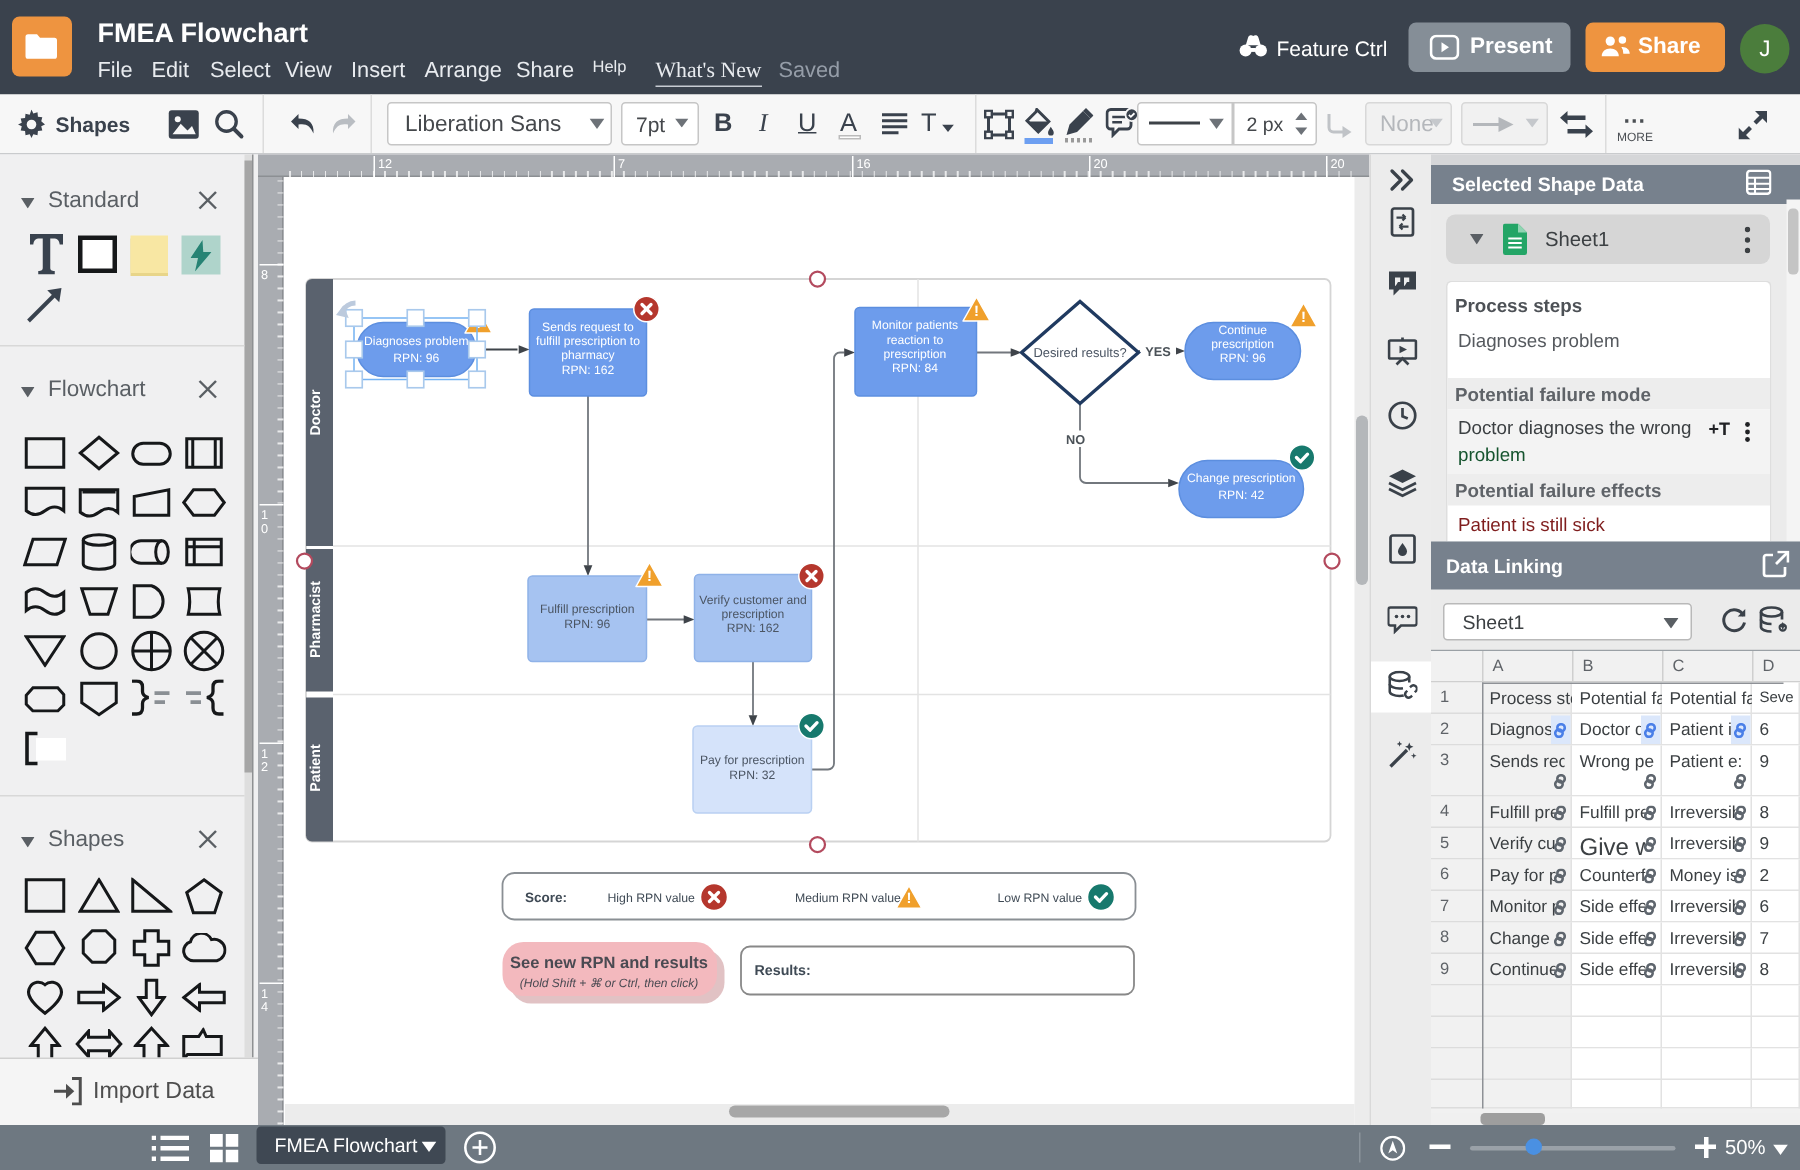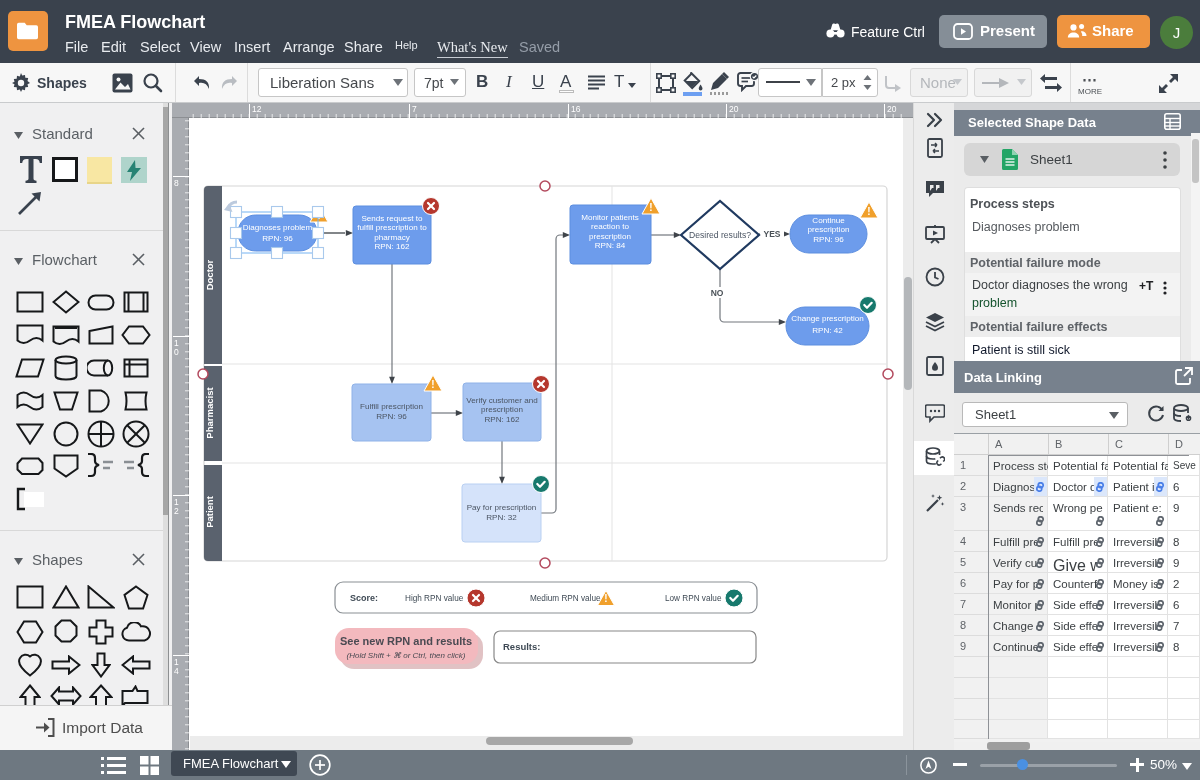--- a/index.html
+++ b/index.html
@@ -626,21 +626,21 @@
 <div class="abs" style="left:185px;top:176px;font-size:12px;font-weight:bold;color:#202124;">+T</div>
 <svg class="abs" style="left:209px;top:178px;" width="4" height="14" viewBox="0 0 4 14">
       <g fill="#202124">
         <circle cx="2" cy="2" r="1.6"></circle>
         <circle cx="2" cy="7" r="1.6"></circle>
         <circle cx="2" cy="12" r="1.6"></circle>
       </g>
     </svg>
 <div class="abs" style="left:11px;top:213px;width:215px;height:21px;background:#ededed;"></div>
 <div class="abs" style="left:16px;top:217px;font-size:12.5px;font-weight:bold;color:#5f6368;">Potential failure effects</div>
-<div class="abs" style="left:18px;top:240px;font-size:12.5px;color:#0f172a;">Patient is still sick</div>
+<div class="abs" style="left:18px;top:240px;font-size:12.5px;color:#7f1d1d;">Patient is still sick</div>
 <div class="abs" style="left:237px;top:30px;width:9px;height:228px;background:#f4f4f4;"></div>
 <div class="abs" style="left:238px;top:36px;width:7px;height:44px;background:#c4c4c4;border-radius:3px;"></div>
 <div class="abs" style="left:0;top:258px;width:246px;height:32px;background:#77818d;"></div>
 <div class="abs" style="left:10px;top:267px;font-size:13px;font-weight:bold;color:#fff;">Data Linking</div>
 <svg class="abs" style="left:220px;top:264px;" width="19" height="19" viewBox="0 0 19 19">
       <path d="M8 3H3.5A1.5 1.5 0 002 4.5v11A1.5 1.5 0 003.5 17h11a1.5 1.5 0 001.5-1.5V11" fill="none" stroke="#fff" stroke-width="1.8"></path>
       <path d="M11 1h7v7" fill="none" stroke="#fff" stroke-width="1.8"></path>
       <line x1="17.5" y1="1.5" x2="10" y2="9" stroke="#fff" stroke-width="1.8"></line>
     </svg>
 <div class="abs" style="left:8px;top:299px;width:166px;height:25px;background:#fff;border:1px solid #b9b9b9;border-radius:3px;"></div>

